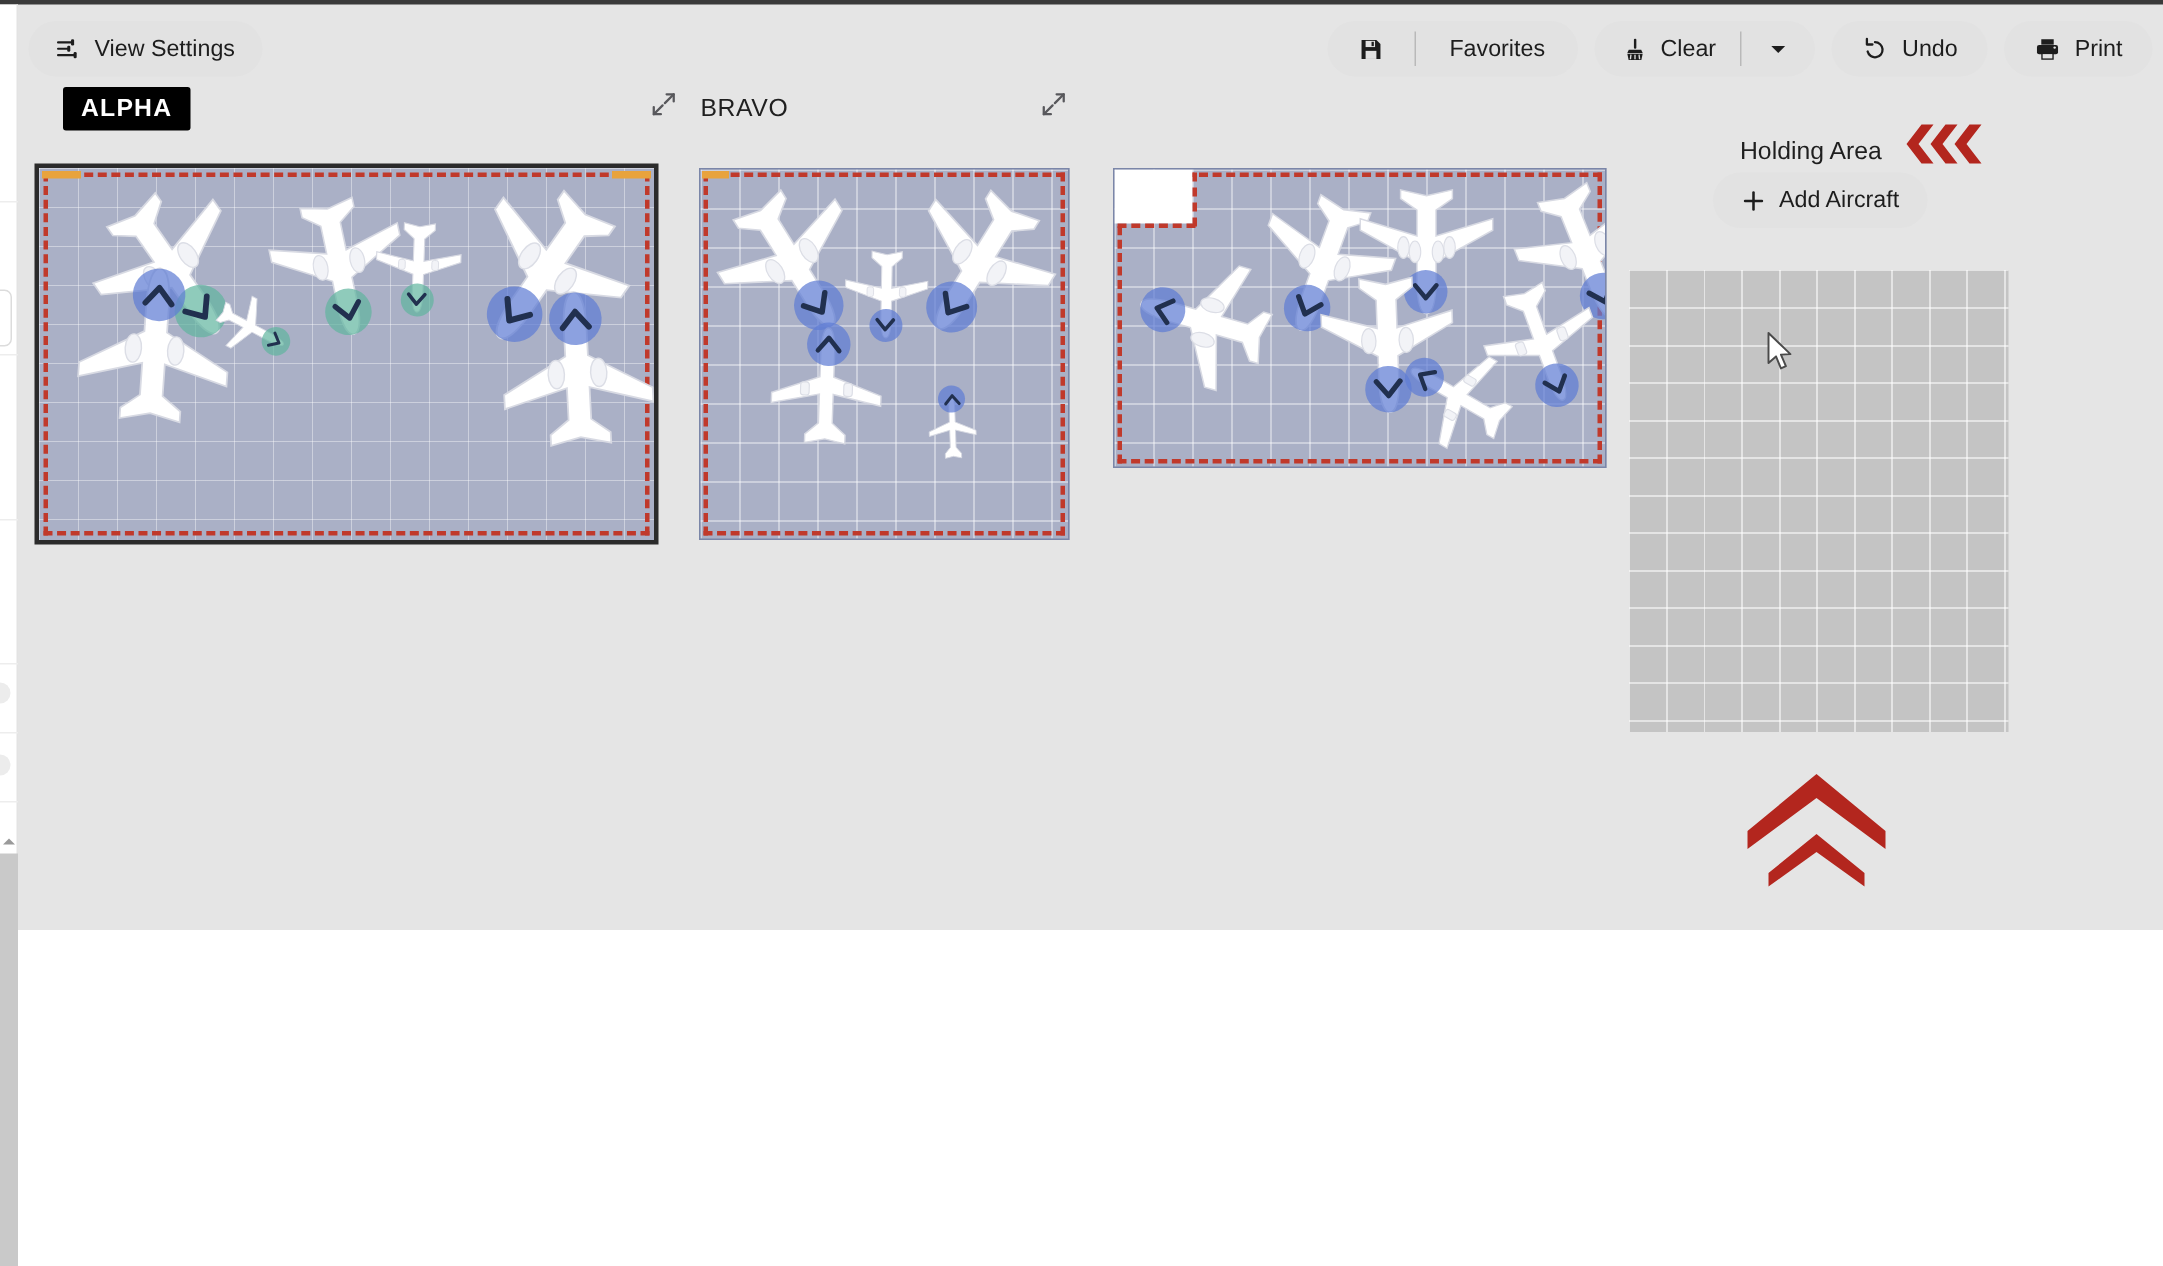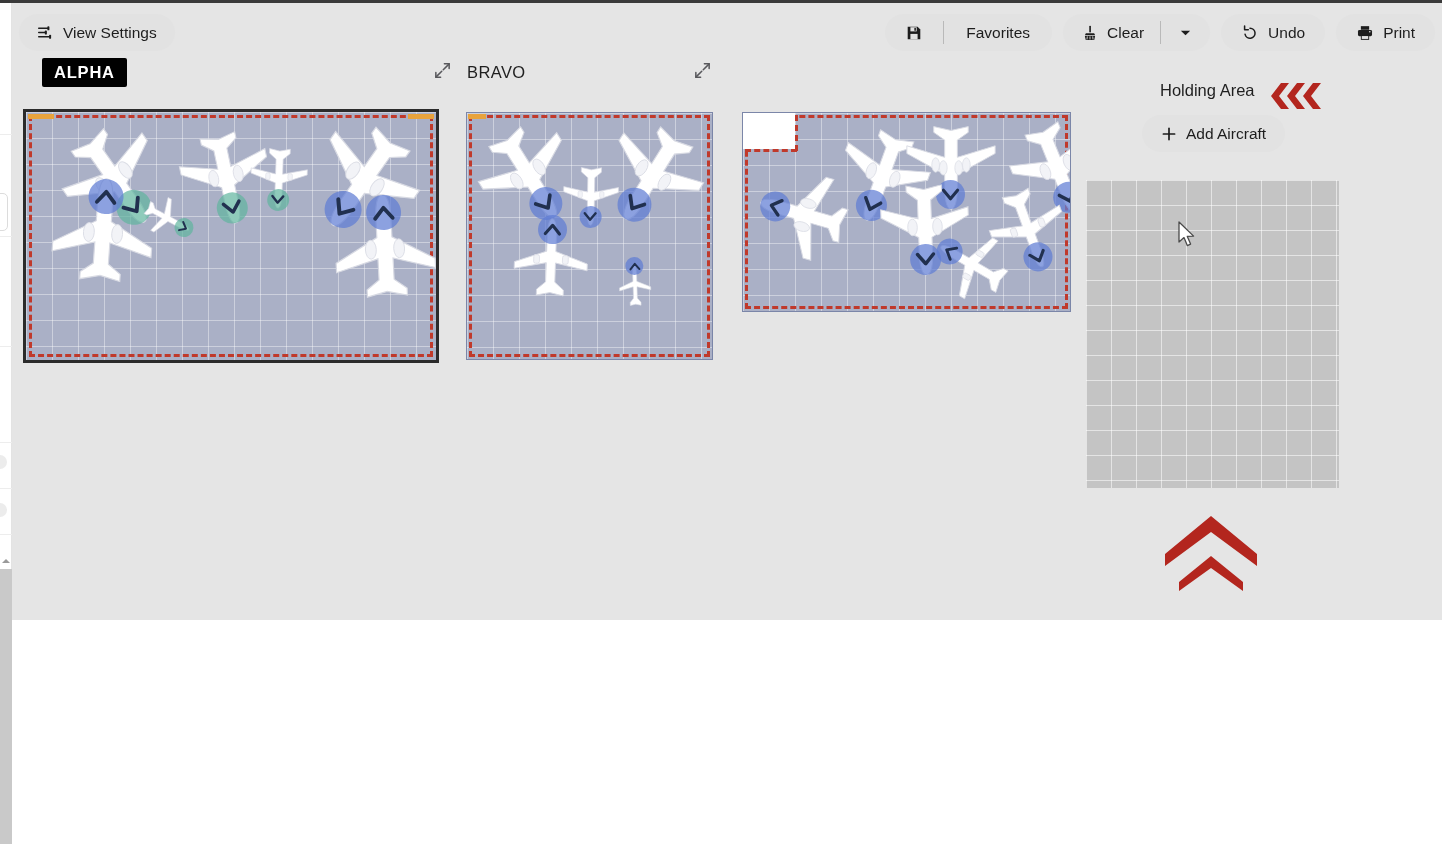--- a/index.html
+++ b/index.html
@@ -109,21 +109,21 @@
   .ac svg { display: block; overflow: visible; }
   .mk {
     position: absolute; border-radius: 50%; pointer-events: none;
     display: flex; align-items: center; justify-content: center;
   }
   .mk.blue  { background: rgba(96,125,212,.72); }
   .mk.green { background: rgba(96,181,158,.70); }
 
   
   .holding-label-row {
-    position: absolute; display: flex; align-items: flex-start; gap: 5px;
+    position: absolute; display: flex; align-items: flex-end; gap: 5px;
   }
   .holding-label { font-size: 16.5px; color: #1f1f1f; }
   .add-aircraft { position: absolute; }
   .hold-grid {
     position: absolute; background: #c4c4c4;
   }
   .hold-grid .g {
     position: absolute; inset: 0;
     background-image:
       repeating-linear-gradient(to right, rgba(255,255,255,.55) 0 1px, transparent 1px 25px),

